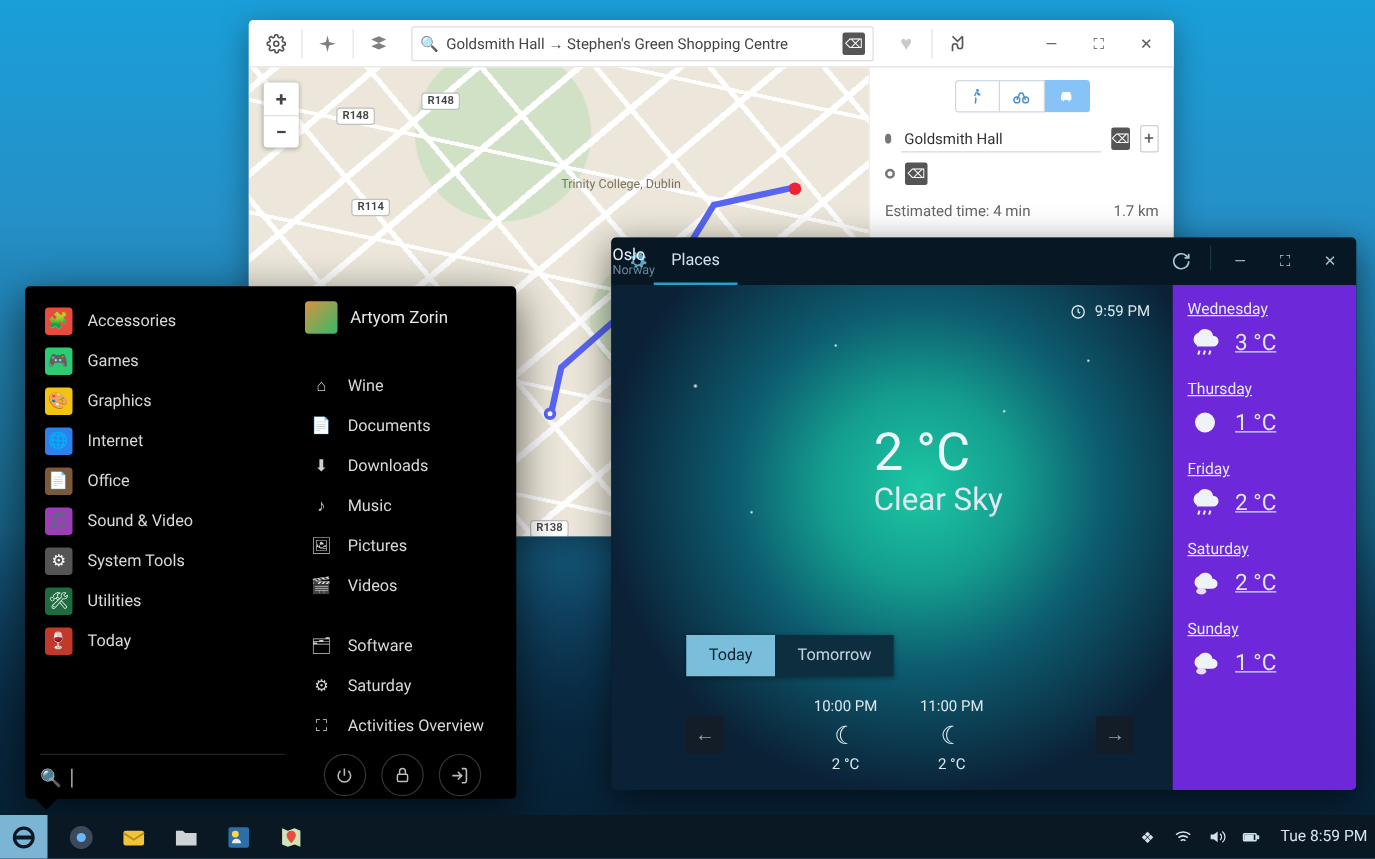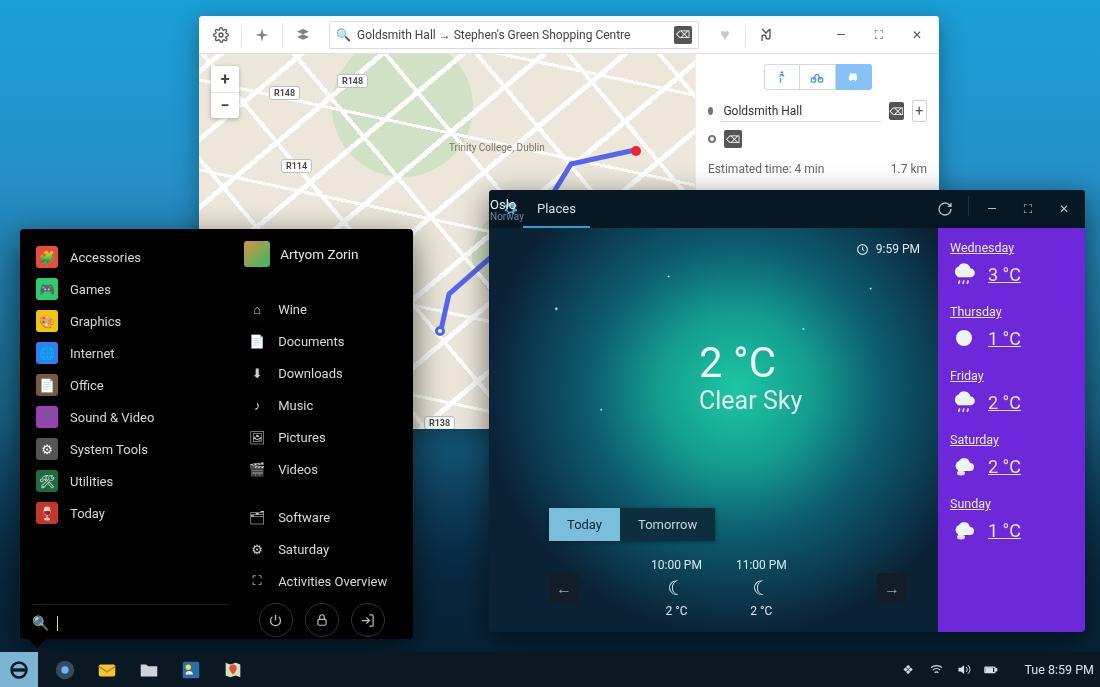--- a/index.html
+++ b/index.html
@@ -109,21 +109,21 @@
 @keyframes blink{50%{opacity:0;}}
 .sm-power{margin-top:auto;display:flex;gap:12px;justify-content:center;padding-top:6px;}
 .sm-power div{width:34px;height:34px;border:1px solid #333;border-radius:50%;display:flex;align-items:center;justify-content:center;color:#bcbcbc;cursor:pointer;}
 
 
 .taskbar{position:absolute;left:0;right:0;bottom:0;height:35px;background:#0a1824;display:flex;align-items:center;padding:0 6px;color:#d8e4ec;}
 .taskbar .launcher{width:38px;height:35px;background:#7bb5d3;display:flex;align-items:center;justify-content:center;cursor:pointer;margin:-0 6px 0 -6px;}
 .taskbar .app{width:34px;height:28px;display:flex;align-items:center;justify-content:center;cursor:pointer;margin:0 4px;border-radius:2px;}
 .taskbar .tray{margin-left:auto;display:flex;align-items:center;gap:12px;font-size:12.5px;}
 .taskbar .tray .ic{width:15px;height:15px;color:#cfe2ed;}
-.taskbar .clock{margin-left:14px;}
+.taskbar .clock{margin-left:4px;}
 
 .icon{width:16px;height:16px;}
 svg{display:block;}
 </style>
 </head>
 <body>
 
 <div class="maps">
   <div class="maps-toolbar">
     <div class="tb-btn">

